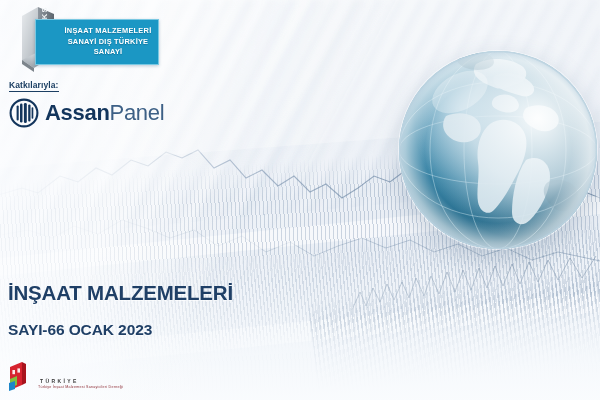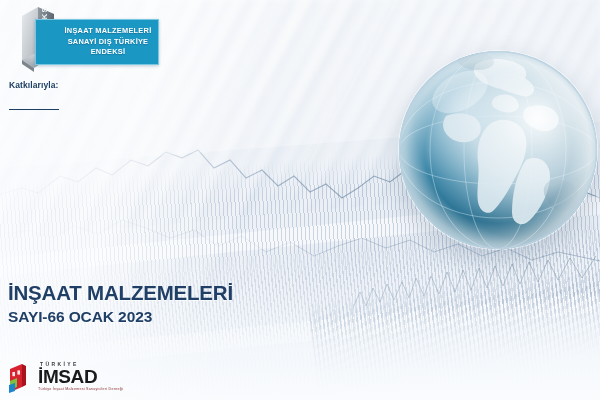--- a/index.html
+++ b/index.html
@@ -127,41 +127,41 @@
     color:#ffffff;font-weight:bold;font-size:7.4px;line-height:10.4px;
     letter-spacing:.25px;text-align:center;white-space:nowrap;
     text-shadow:0 1px 1px rgba(10,60,90,.35);
   }
 
   
   #sponsor{position:absolute;left:9px;top:74px;width:190px;}
   #sponsor-label{
     font-size:8.5px;font-weight:bold;color:#1c3f63;
     border-bottom:1px solid #1c3f63;display:inline-block;
-    padding-bottom:19px;letter-spacing:.1px;
+    padding-bottom:1px;letter-spacing:.1px;
   }
   #assan-row{display:flex;align-items:center;margin-top:6px;}
   #assan-mark{width:30px;height:30px;flex:0 0 30px;}
   #assan-word{
     margin-left:6px;font-size:22px;line-height:22px;color:#13355c;
     letter-spacing:-.3px;white-space:nowrap;
   }
   #assan-word .b{font-weight:bold;}
   #assan-word .r{font-weight:normal;color:#3d6086;}
 
   
   #title{position:absolute;left:8px;top:281px;width:420px;}
   #title .l1,#title .l2{
     font-size:20.5px;font-weight:bold;color:#1f3f66;
     line-height:23px;letter-spacing:-.2px;white-space:nowrap;
     text-shadow:0 1px 1px rgba(255,255,255,.75);
   }
   #title .l3{
     font-size:15.5px;font-weight:bold;color:#1f3f66;
-    line-height:20px;margin-top:3px;letter-spacing:-.1px;white-space:nowrap;
+    line-height:20px;margin-top:16px;letter-spacing:-.1px;white-space:nowrap;
     text-shadow:0 1px 1px rgba(255,255,255,.75);
   }
 
   
   #imsad{position:absolute;left:8px;top:361px;display:flex;align-items:flex-end;}
   #imsad-mark{width:26px;height:30px;flex:0 0 26px;}
   #imsad-text{margin-left:4px;margin-bottom:1px;}
   #imsad-top{
     font-size:5px;font-weight:bold;color:#3a3a3a;letter-spacing:2.4px;
     line-height:6px;margin-left:2px;
@@ -315,43 +315,59 @@
 
       <polygon points="12,58 28,50 40,56 24,66" fill="url(#mBase)"></polygon>
       <polygon points="12,58 24,66 24,70 12,62" fill="#7d858c"></polygon>
       <text x="37" y="44" transform="rotate(-90 37 44)" font-family="Liberation Sans, sans-serif" font-size="7.6" font-weight="bold" fill="#f2f5f7" letter-spacing="1.4">ENDEKS</text>
     </svg>
   </div>
 
   <div id="banner">
     <div>İNŞAAT MALZEMELERİ</div>
     <div>SANAYİ DIŞ TÜRKİYE</div>
-    <div>ENDEKSİ</div>
+    <div>SANAYİ</div>
   </div>
 
   <div id="sponsor">
     <span id="sponsor-label">Katkılarıyla:</span>
+    <div id="assan-row">
+      <span id="assan-mark">
+        <svg width="30" height="30" viewBox="0 0 30 30" aria-hidden="true">
+          <circle cx="15" cy="15" r="13.4" fill="none" stroke="#13355c" stroke-width="2.1"></circle>
+          <g fill="#13355c">
+            <rect x="7.6" y="7.4" width="2.1" height="15.2" rx="1"></rect>
+            <rect x="11.0" y="5.6" width="2.5" height="18.8" rx="1.2"></rect>
+            <rect x="14.9" y="4.9" width="2.9" height="20.2" rx="1.4"></rect>
+            <rect x="19.2" y="6.4" width="2.3" height="17.2" rx="1.1"></rect>
+            <rect x="22.6" y="9.2" width="1.7" height="11.6" rx=".8"></rect>
+          </g>
+        </svg>
+      </span>
+      <span id="assan-word">
+        <span class="b">Assan</span><span class="r">Panel</span>
+      </span>
+    </div>
   </div>
 
   <div id="title">
     <div class="l1">İNŞAAT MALZEMELERİ</div>
     <div class="l3">SAYI-66 OCAK 2023</div>
   </div>
 
   <div id="imsad">
     <span id="imsad-mark">
       <svg width="26" height="30" viewBox="0 0 26 30" aria-hidden="true">
         <polygon points="2,6 14,1 14,24 2,29" fill="#d6232f"></polygon>
         <polygon points="2,18 9,15 9,24 2,27" fill="#7fbf3f"></polygon>
         <polygon points="1,22 7,20 7,28 1,30" fill="#1d86c8"></polygon>
         <polygon points="14,1 18,3 18,22 14,24" fill="#a8131d"></polygon>
         <rect x="4.4" y="9" width="2.6" height="4.2" fill="#ffffff" fill-opacity=".9"></rect>
         <rect x="9.4" y="7.4" width="2.6" height="4.2" fill="#ffffff" fill-opacity=".9"></rect>
       </svg>
     </span>
     <span id="imsad-text">
       <div id="imsad-top">TÜRKİYE</div>
-      <div id="imsad-main">İMSAD</div>
       <div id="imsad-sub">Türkiye İnşaat Malzemesi Sanayicileri Derneği</div>
     </span>
   </div>
 
 </div>
 
 </body></html>

